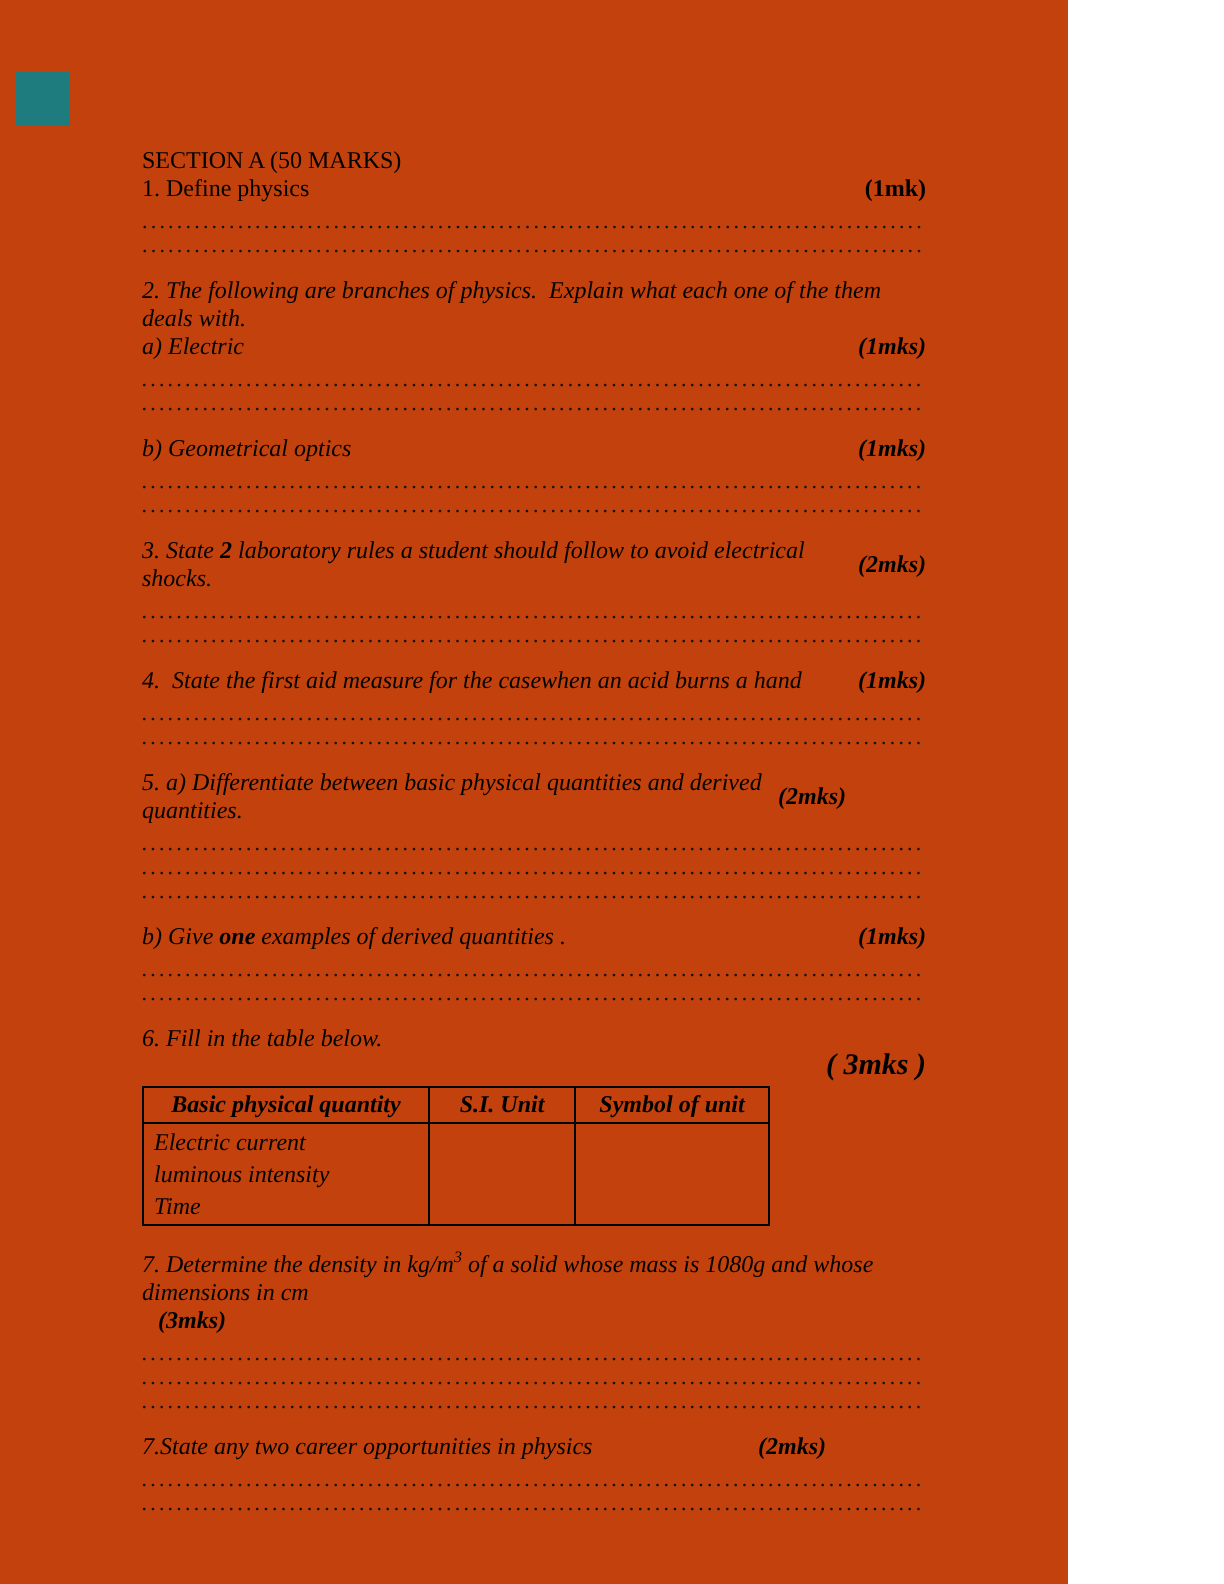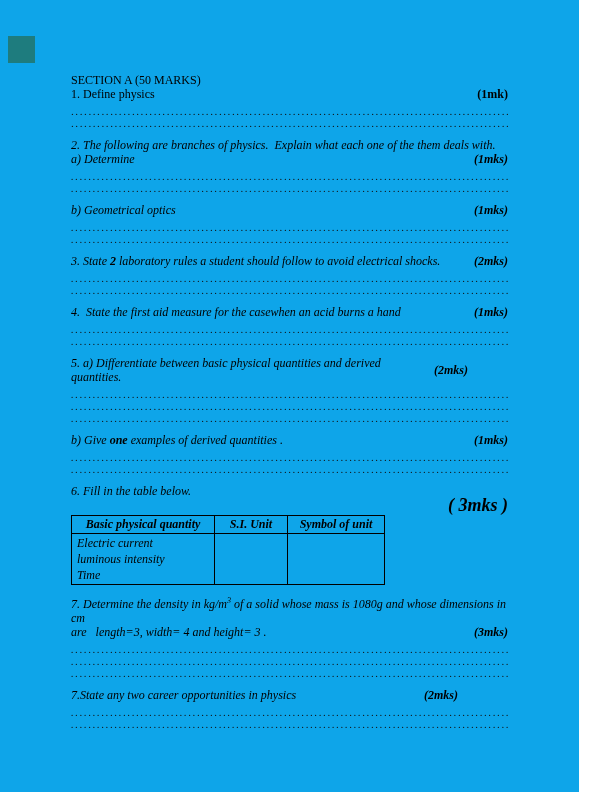--- a/index.html
+++ b/index.html
@@ -1,29 +1,29 @@
 <!DOCTYPE html>
 <html><head>
 <meta charset="utf-8">
 <style>
   html,body{margin:0;padding:0;background:#ffffff;}
-  .page{position:relative;width:579px;height:792px;background:#0ea5e9;overflow:hidden;
+  .page{position:relative;width:534px;height:792px;background:#c2410c;overflow:hidden;
         font-family:"Liberation Serif", serif;color:#000;}
   .swatch{position:absolute;left:8px;top:36px;width:27px;height:27px;background:#1e7c7e;}
   .content{padding:73px 71px 0 71px;}
   p,div,section,table{margin:0;}
   .line{font-size:12px;line-height:14px;white-space:pre-wrap;}
   .qrow{display:flex;justify-content:space-between;align-items:center;
         font-size:12px;line-height:14px;}
   .qtext{white-space:pre-wrap;}
   .bold{font-weight:bold;}
   .marks{font-weight:bold;white-space:nowrap;margin-left:8px;}
   .inset-40{margin-right:40px;}
   .inset-50{margin-right:50px;}
-  .marksline{font-size:18px;line-height:14px;text-align:right;font-weight:bold;}
+  .marksline{font-size:15px;line-height:14px;text-align:right;font-weight:bold;}
   .dotgroup{margin-top:4px;}
   .dots{height:12px;line-height:12px;overflow:hidden;white-space:nowrap;
         font-size:11px;letter-spacing:1.6px;color:#111;}
   .qblock{margin-top:9px;font-style:italic;}
   .mt12{margin-top:12px;}
   .qtable{border-collapse:collapse;margin-top:3px;font-size:12px;}
   .qtable th,.qtable td{border:1px solid #000;padding:1px 5px;vertical-align:top;}
   .qtable th{font-weight:bold;text-align:center;line-height:15px;}
   .col-quantity{width:132px;}
   .col-unit{width:62px;}
@@ -49,21 +49,21 @@
       </div>
       <div class="dotgroup">
         <div class="dots">............................................................................................................................................................................................................................</div>
         <div class="dots">............................................................................................................................................................................................................................</div>
       </div>
     </section>
 
     <section class="qblock">
       <p class="line">2. The following are branches of physics.  Explain what each one of the them deals with.</p>
       <div class="qrow">
-        <span class="qtext">a) Determine</span>
+        <span class="qtext">a) Electric</span>
         <span class="marks">(1mks)</span>
       </div>
       <div class="dotgroup">
         <div class="dots">............................................................................................................................................................................................................................</div>
         <div class="dots">............................................................................................................................................................................................................................</div>
       </div>
     </section>
 
     <section class="qblock">
       <div class="qrow">
@@ -142,21 +142,20 @@
             <td></td>
             <td></td>
           </tr>
         </tbody>
       </table>
     </section>
 
     <section class="qblock mt12">
       <p class="line"><span>7. Determine the density in kg/m</span><sup>3</sup><span> of a solid whose mass is 1080g and whose dimensions in cm</span></p>
       <div class="qrow">
-        <span class="qtext">are   length=3, width= 4 and height= 3 .</span>
         <span class="marks">(3mks)</span>
       </div>
       <div class="dotgroup">
         <div class="dots">............................................................................................................................................................................................................................</div>
         <div class="dots">............................................................................................................................................................................................................................</div>
         <div class="dots">............................................................................................................................................................................................................................</div>
       </div>
     </section>
 
     <section class="qblock">

